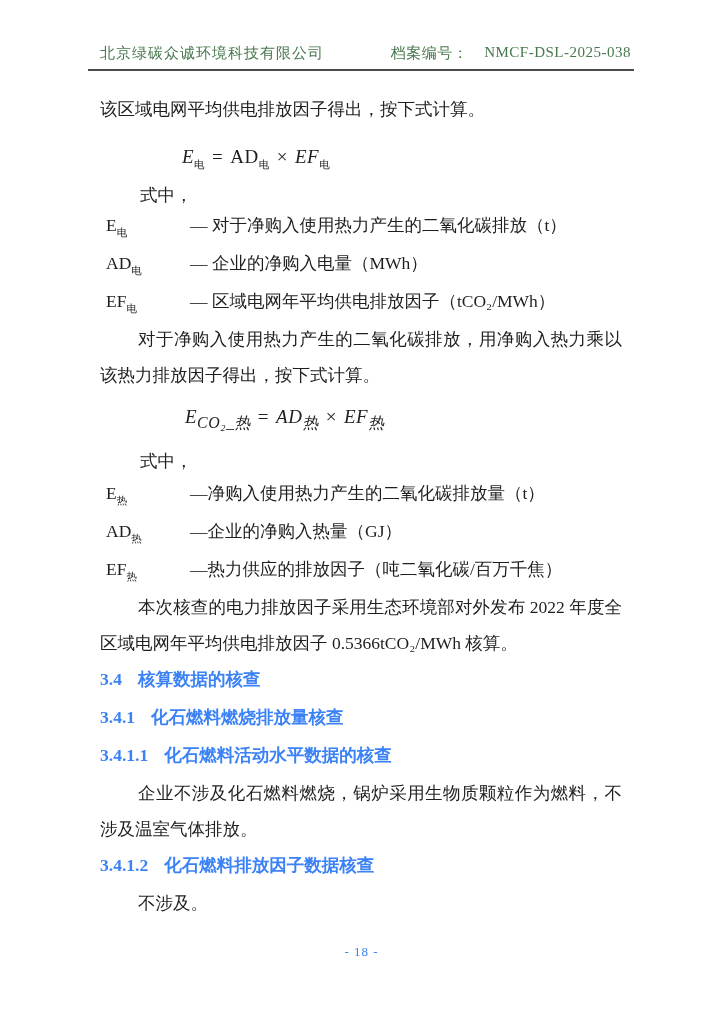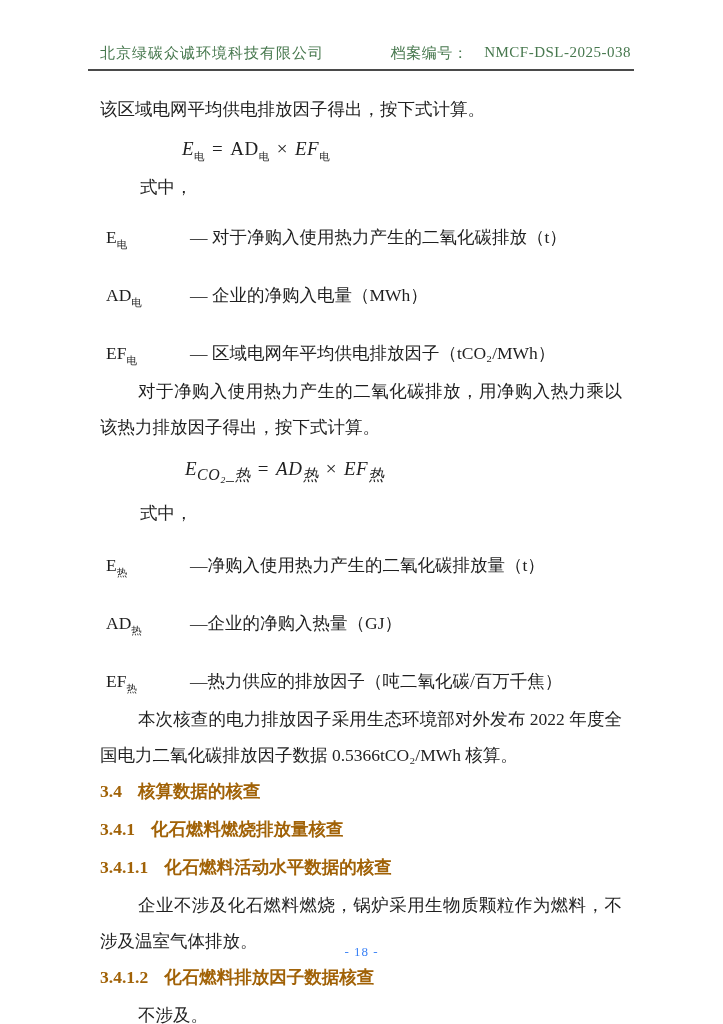--- a/index.html
+++ b/index.html
@@ -27,37 +27,37 @@
   .content{
     position:absolute;left:100px;top:96px;width:522px;
     font-size:17.5px;line-height:26px;
   }
   .l{height:36px;}
   .indent{padding-left:38px;}
   .fill-ind{padding-left:38px;text-align:justify;text-align-last:justify;}
   .shizhong{height:30px;padding-left:40px;}
   .shizhong2{height:32px;padding-left:40px;}
   
-  .def{height:38px;display:flex;padding-left:6px;margin-top:20px;}
+  .def{height:38px;display:flex;padding-left:6px;}
   .def .sym{width:84px;flex:0 0 84px;}
   .def sub,.formula sub{font-size:10.5px;}
   
   .formula{
-    height:40px;margin-top:2px;padding-left:82px;
+    height:40px;margin-top:10px;padding-left:82px;
     font-size:19px;line-height:30px;letter-spacing:0.5px;
   }
   .formula2{
     height:46px;margin-top:0;padding-left:85px;padding-top:4px;
     font-size:19px;line-height:30px;letter-spacing:0.5px;
   }
   .formula .op,.formula2 .op{margin:0 7px;font-style:normal;}
   .it{font-style:italic;}
   .formula2 sub{font-style:italic;}
   
-  .h{height:38px;font-weight:bold;font-size:17.5px;color:#a16207;}
+  .h{height:38px;font-weight:bold;font-size:17.5px;color:#3b82f6;}
   .h .num{margin-right:16px;}
   
   .footer{
     position:absolute;left:0;top:944px;width:723px;
     text-align:center;font-size:13px;color:#3b82f6;letter-spacing:1px;
   }
 </style>
 </head>
 <body>
 
@@ -111,21 +111,21 @@
     <div class="def">
       <span class="sym"><span>AD</span><sub>热</sub></span>
       <span>—企业的净购入热量（GJ）</span>
     </div>
     <div class="def">
       <span class="sym"><span>EF</span><sub>热</sub></span>
       <span>—热力供应的排放因子（吨二氧化碳/百万千焦）</span>
     </div>
 
     <div class="l fill-ind">本次核查的电力排放因子采用生态环境部对外发布 2022 年度全</div>
-    <div class="l">国电力二氧化碳排放因子数据 0.5366tCO₂/MWh 核算。</div>
+    <div class="l">区域电网年平均供电排放因子 0.5366tCO₂/MWh 核算。</div>
 
     <div class="h">
       <span class="num">3.4</span><span>核算数据的核查</span>
     </div>
     <div class="h">
       <span class="num">3.4.1</span><span>化石燃料燃烧排放量核查</span>
     </div>
     <div class="h">
       <span class="num">3.4.1.1</span><span>化石燃料活动水平数据的核查</span>
     </div>

